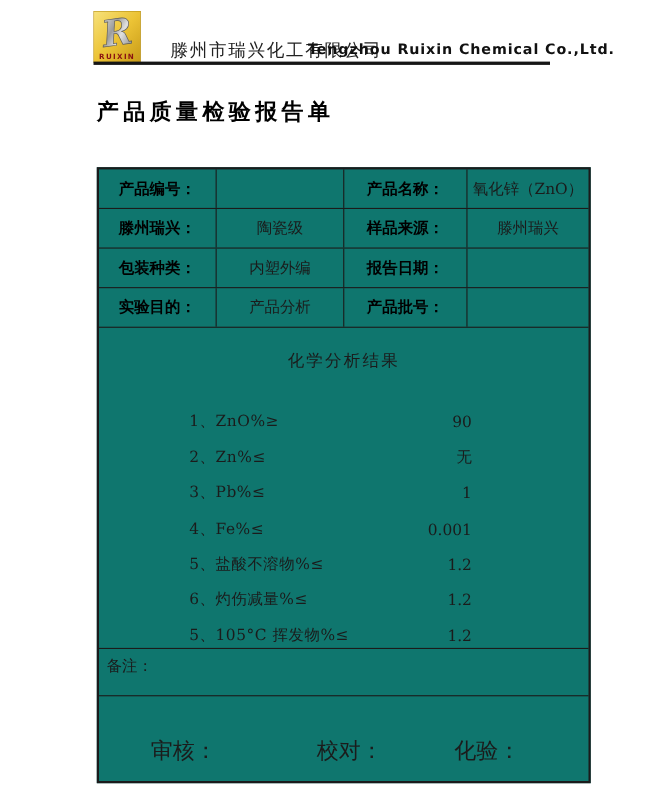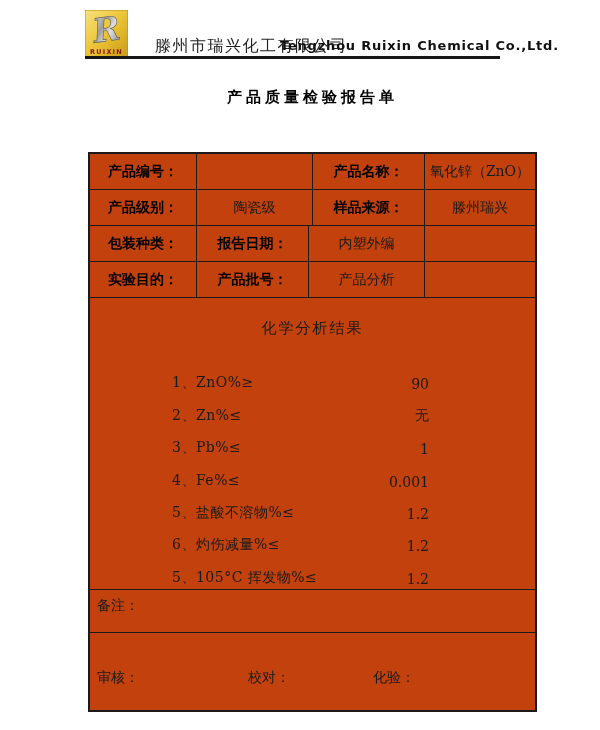--- a/index.html
+++ b/index.html
@@ -45,36 +45,35 @@
     left: 85px; top: 56px;
     width: 415px; height: 2.5px;
     background: #161616;
   }
 
   
   .title {
     position: absolute;
     left: 88px; top: 88px;
     width: 449px;
-    text-align: center;
     font-family: "DejaVu Sans", "Liberation Sans", sans-serif;
     font-weight: bold;
-    font-size: 15px;
+    font-size: 20px;
     letter-spacing: 4px;
     color: #000;
     white-space: nowrap;
   }
 
   
   .report-table {
     position: absolute;
     left: 88px; top: 152px;
     width: 449px; height: 560px;
     border: 2px solid #1b1b1b;
-    background: #c2410c;
+    background: #0f766e;
   }
   .info-row {
     display: flex;
     height: 36px;
     border-bottom: 1.5px solid #1b1b1b;
   }
   .cell {
     display: flex;
     align-items: center;
     justify-content: center;
@@ -123,21 +122,21 @@
   .analysis-item .item-label { letter-spacing: 0.5px; }
   .analysis-item .item-value { text-align: right; }
 
   .remarks-row {
     height: 43px;
     border-bottom: 1.5px solid #1b1b1b;
     padding: 7px 16px 0 7px;
     font-size: 14px;
   }
 
-  .signoff-row { position: relative; height: 77.5px; font-size: 14px; }
+  .signoff-row { position: relative; height: 77.5px; font-size: 20px; margin-left: 40px; }
   .signoff-row .sig { position: absolute; top: 36px; white-space: nowrap; }
   .sig.sig-review    { left: 7px;   }
   .sig.sig-proofread { left: 158px; }
   .sig.sig-assay     { left: 283px; }
 </style>
 </head>
 <body>
 
 <div class="page">
 
@@ -169,35 +168,35 @@
 
   <div class="report-table">
 
     <div class="info-row">
       <div class="cell c1 label">产品编号：</div>
       <div class="cell c2 value"></div>
       <div class="cell c3 label">产品名称：</div>
       <div class="cell c4 value">氧化锌（ZnO）</div>
     </div>
     <div class="info-row">
-      <div class="cell c1 label">产品级别：</div>
+      <div class="cell c1 label">滕州瑞兴：</div>
       <div class="cell c2 value">陶瓷级</div>
       <div class="cell c3 label">样品来源：</div>
       <div class="cell c4 value">滕州瑞兴</div>
     </div>
     <div class="info-row">
       <div class="cell c1 label">包装种类：</div>
+      <div class="cell c2 value">内塑外编</div>
       <div class="cell c3 label">报告日期：</div>
-      <div class="cell c2 value">内塑外编</div>
       <div class="cell c4 value"></div>
     </div>
     <div class="info-row">
       <div class="cell c1 label">实验目的：</div>
+      <div class="cell c2 value">产品分析</div>
       <div class="cell c3 label">产品批号：</div>
-      <div class="cell c2 value">产品分析</div>
       <div class="cell c4 value"></div>
     </div>
 
     <div class="analysis-section">
       <div class="analysis-title">化学分析结果</div>
       <div class="analysis-items">
         <div class="analysis-item">
           <span class="item-label">1、ZnO%≥</span>
           <span class="item-value">90</span>
         </div>

